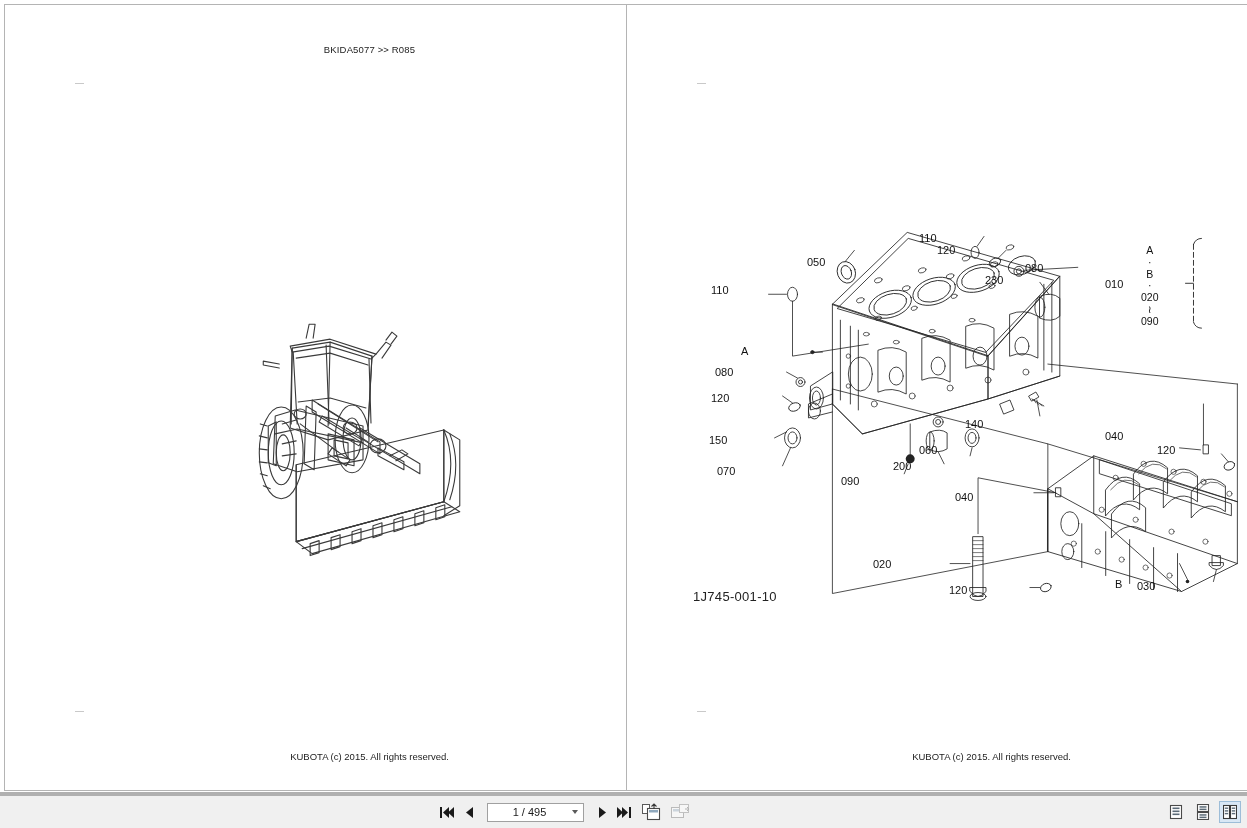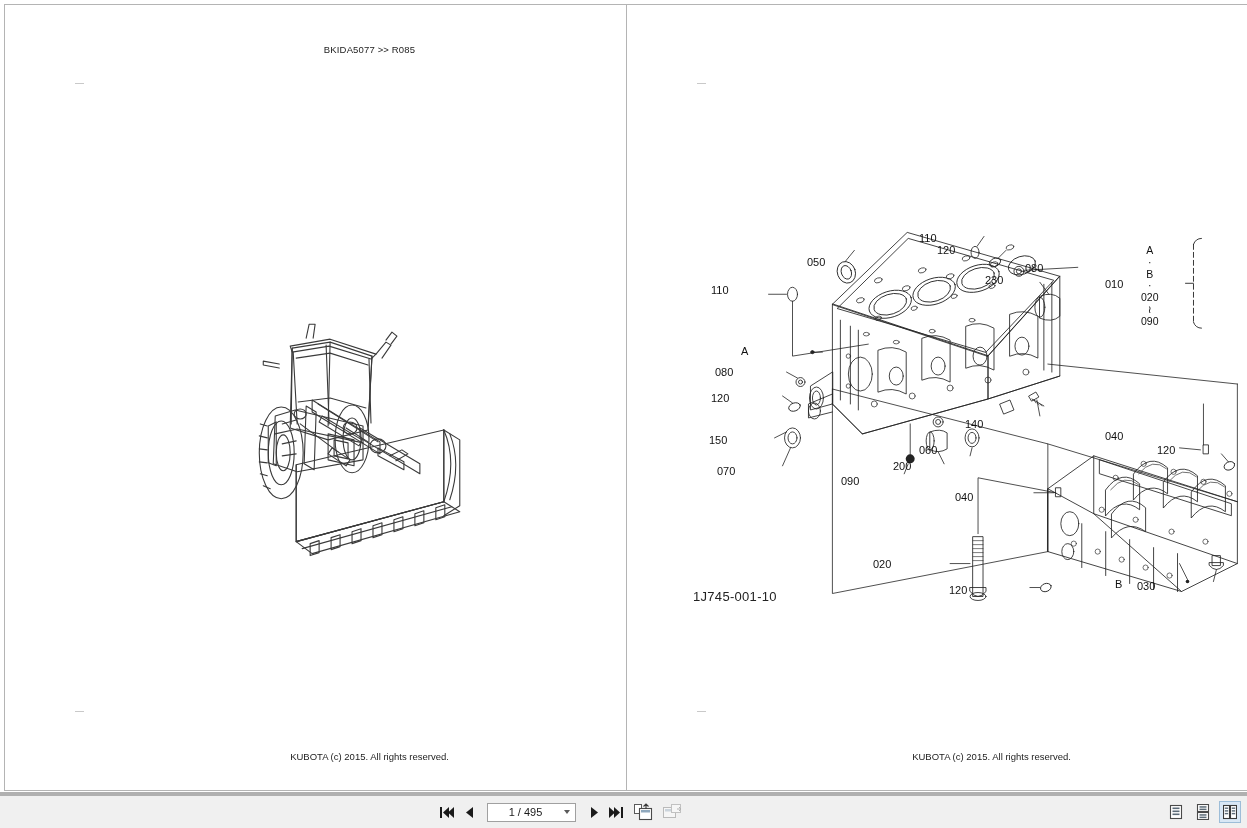--- a/index.html
+++ b/index.html
@@ -148,21 +148,21 @@
 
   .tb-icon-btn {
     width: 26px; height: 26px;
     display: flex; align-items: center; justify-content: center;
     border: none; background: transparent; cursor: pointer;
     padding: 0;
     margin-left: 3px;
   }
 
   .page-field {
-    width: 89px;
+    width: 97px;
     height: 19px;
     margin: 0 7px;
     background: #ffffff;
     border: 1px solid #a0a0a0;
     display: flex;
     align-items: center;
     position: relative;
   }
   .page-field .pf-text {
     flex: 1;

